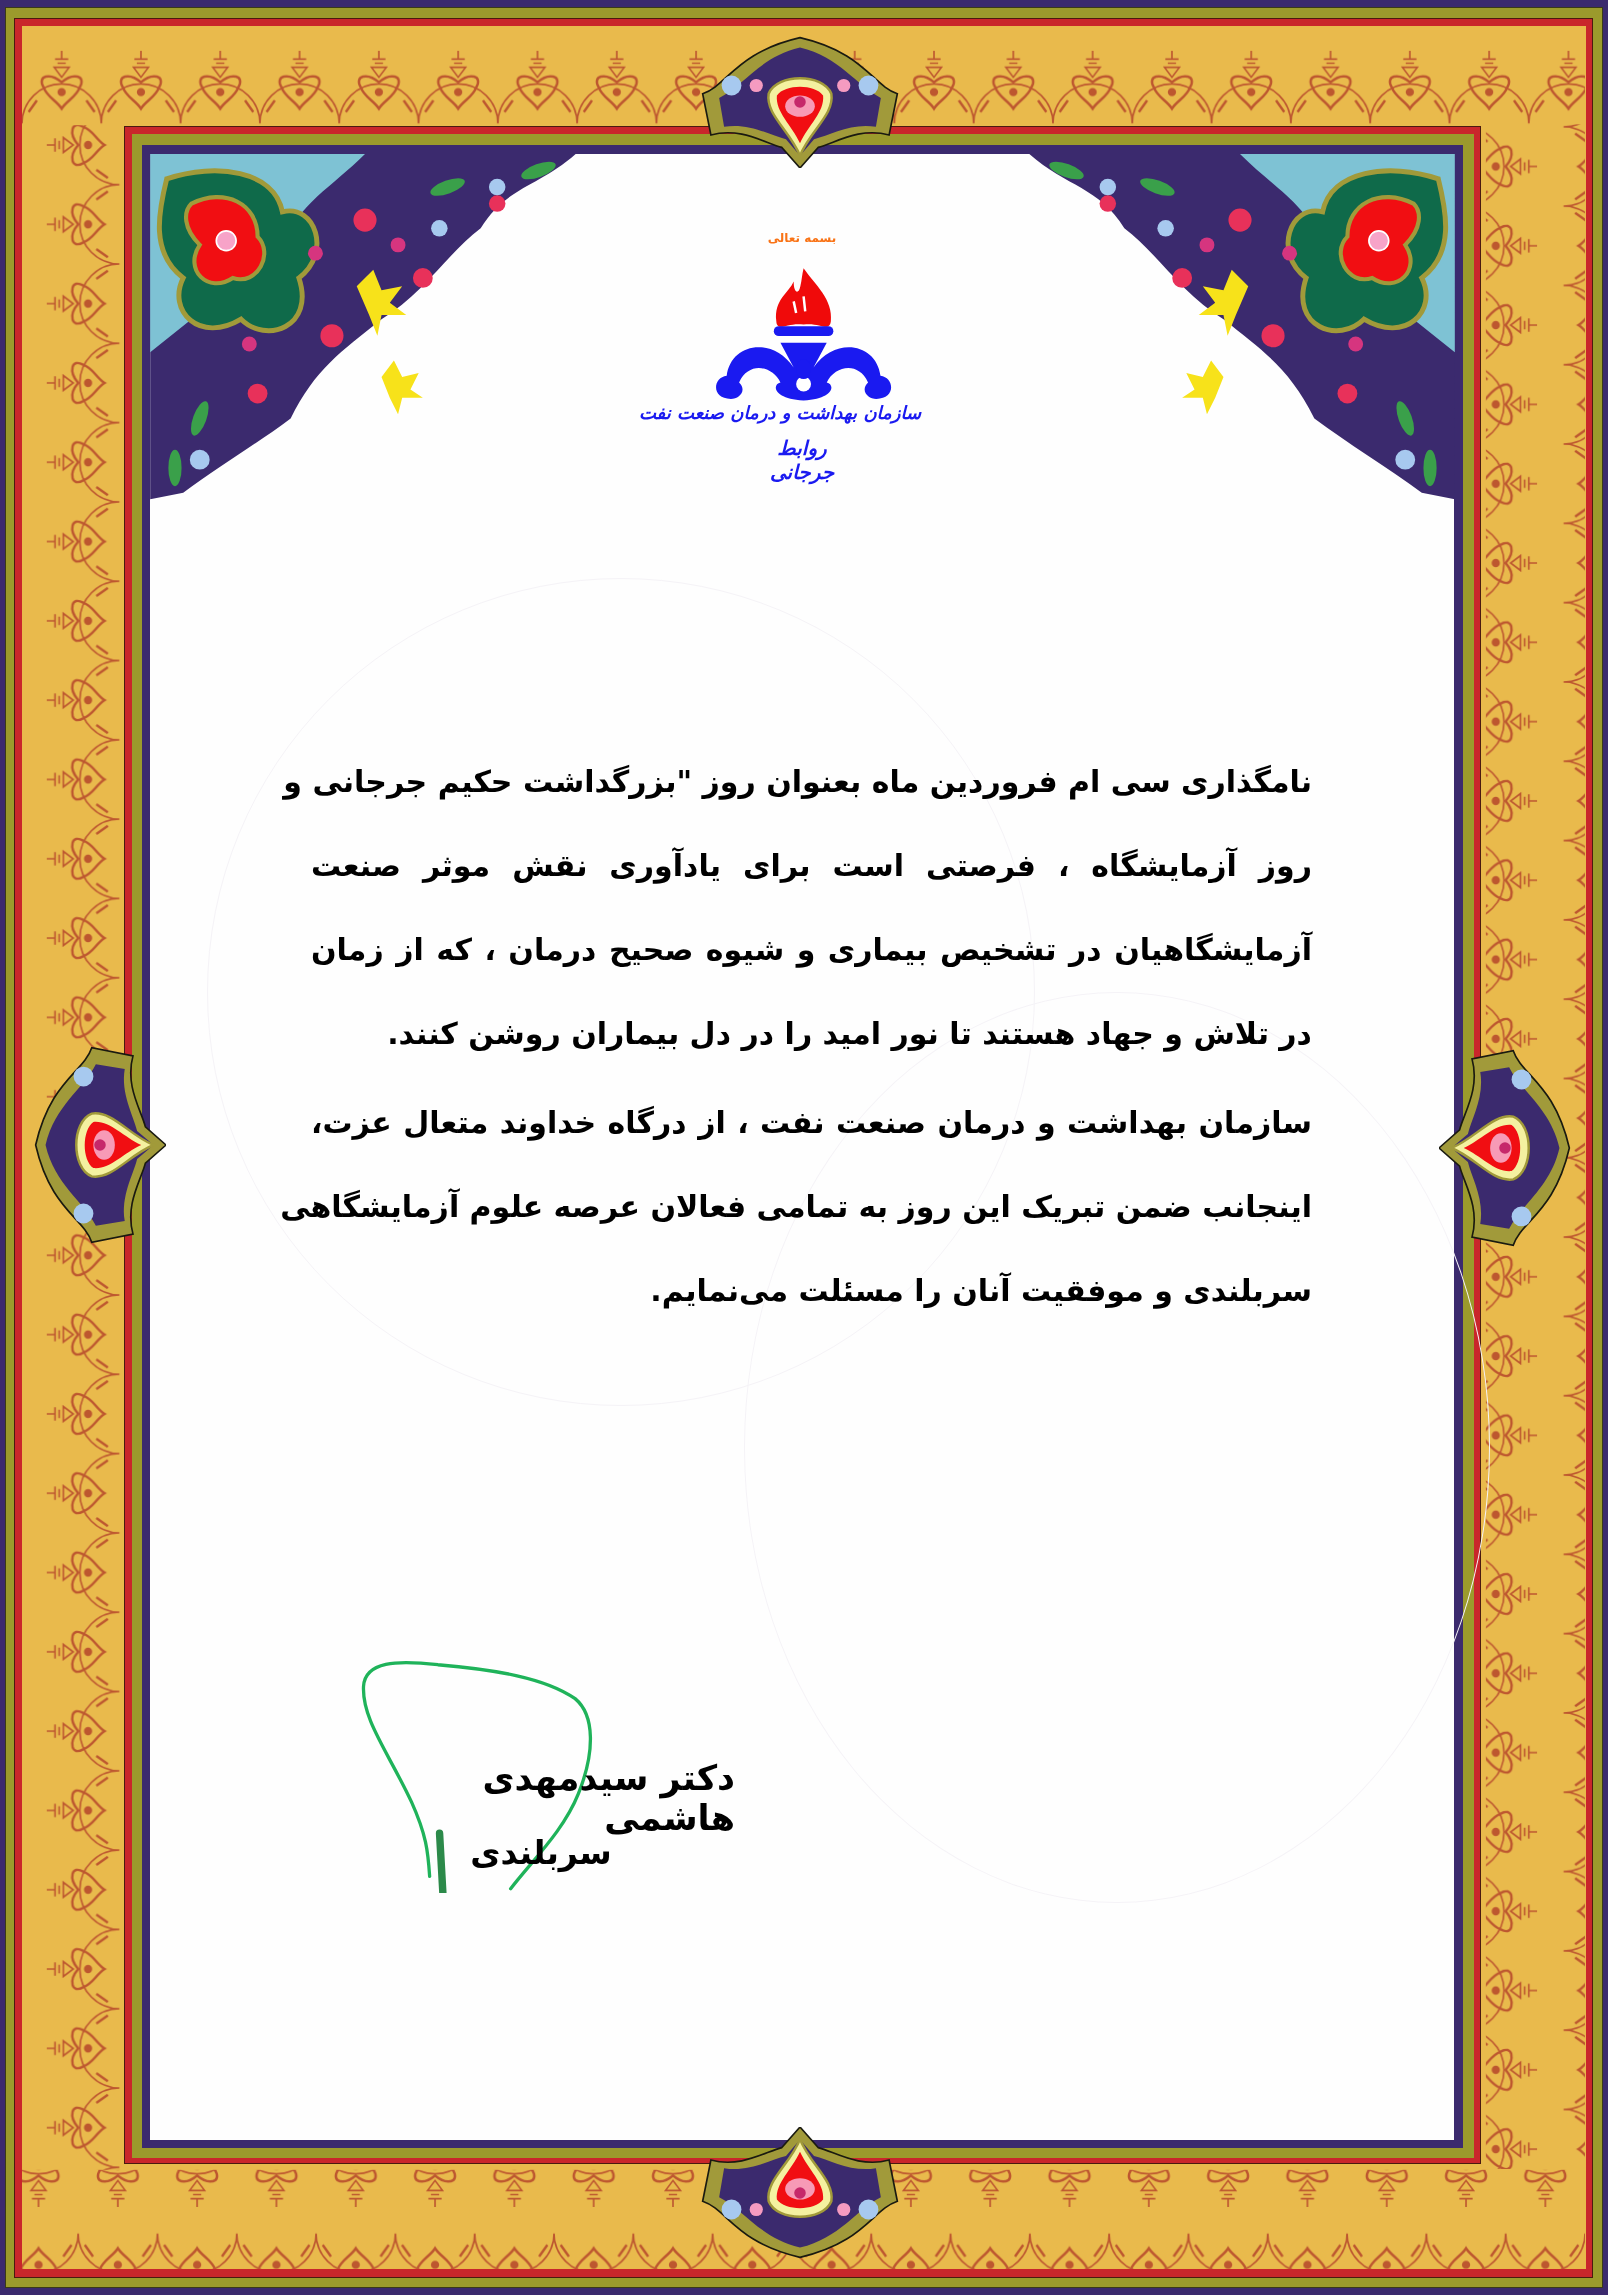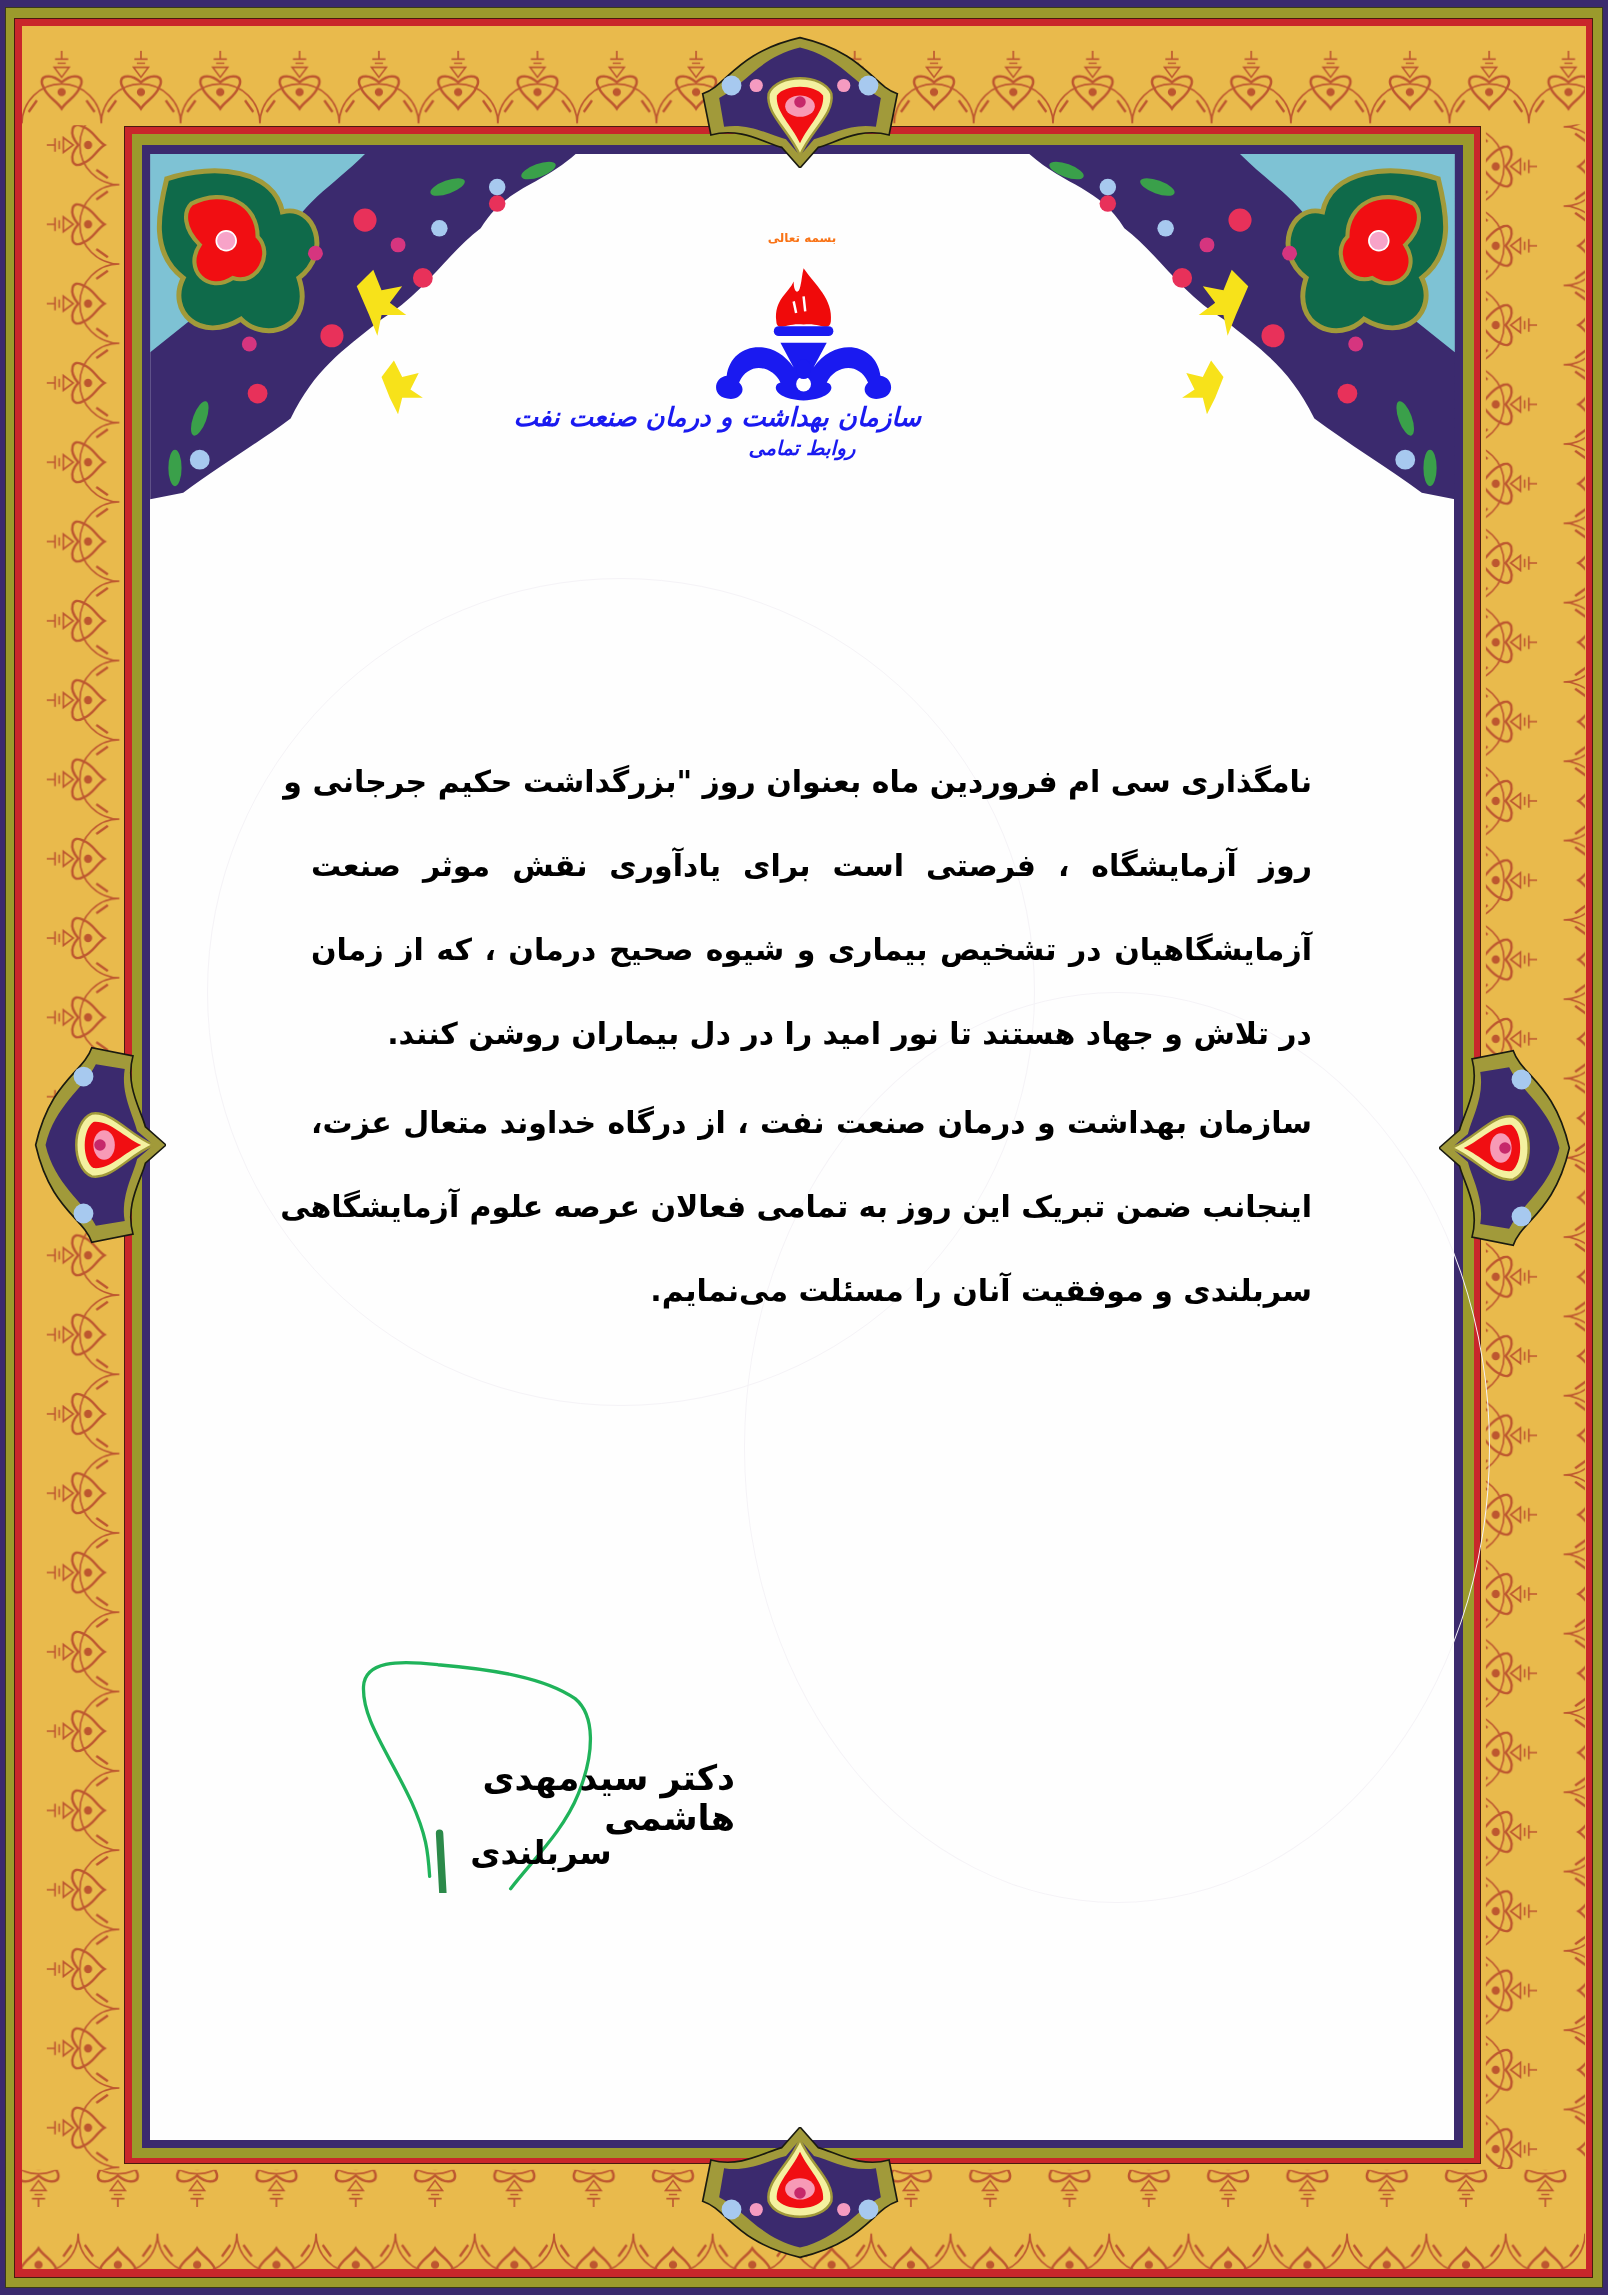--- a/index.html
+++ b/index.html
@@ -14,21 +14,21 @@
   #inner-olive{left:132px;top:134px;right:135px;bottom:137px;background:#9b9a2c;}
   #inner-purple{left:142px;top:145px;right:146px;bottom:147px;background:#3b2a6e;}
   #content{left:150px;top:154px;right:155px;bottom:155px;background:#fefefe;}
   .page-bg-ghost{position:absolute;border-radius:50%;border:1.7px solid #f5f3f7;}
   
   .corner-floral{position:absolute;}
   .medallion{position:absolute;}
   
   #basmala{position:absolute;left:744px;top:231px;width:116px;text-align:center;font-size:12px;font-weight:bold;color:#f97316;font-family:"DejaVu Sans",sans-serif;direction:rtl;}
   #logo{position:absolute;left:711px;top:260px;width:186px;height:215px;}
-  #org-name{position:absolute;left:694px;top:402px;width:227px;text-align:center;font-size:26px;color:#1a1af0;font-style:italic;font-weight:bold;font-family:"DejaVu Serif",serif;direction:rtl;white-space:nowrap;}
+  #org-name{position:absolute;left:694px;top:402px;width:227px;text-align:center;font-size:18px;color:#1a1af0;font-style:italic;font-weight:bold;font-family:"DejaVu Serif",serif;direction:rtl;white-space:nowrap;}
   #dept-name{position:absolute;left:744px;top:436px;width:116px;text-align:center;font-size:20px;color:#1a1af0;font-style:italic;font-weight:bold;font-family:"DejaVu Serif",serif;direction:rtl;}
   
   #letter-body{position:absolute;left:311px;top:740px;width:1001px;direction:rtl;font-family:"DejaVu Sans",sans-serif;font-weight:bold;font-size:30px;color:#000;line-height:84px;}
   .para{margin:0;text-align:justify;text-align-last:right;}
   .line{display:block;text-align:justify;text-align-last:justify;white-space:nowrap;overflow:visible;height:84px;}
   .line.last{text-align-last:right;}
   
   #sig-svg{position:absolute;left:347px;top:1653px;width:281px;height:240px;}
   #signer-name{position:absolute;left:347px;top:1758px;width:388px;text-align:right;direction:rtl;font-weight:bold;font-size:35px;color:#000;font-family:"DejaVu Sans",sans-serif;}
   #signer-title{position:absolute;left:446px;top:1833px;width:190px;text-align:center;direction:rtl;font-weight:bold;font-size:33px;color:#000;font-family:"DejaVu Sans",sans-serif;}
@@ -197,21 +197,21 @@
   <path d="M112,10 C126,30 148,48 145,74 C143,88 132,75 112,78 C92,75 80,88 79,74 C76,48 94,40 100,26 C100,40 106,42 108,32 C110,24 110,18 112,10 Z" fill="#f00a0a"></path>
   <path d="M100,50 L103,64 M112,44 L114,62" stroke="#fff" stroke-width="3"></path>
 
   <rect x="76" y="80" width="72" height="12" rx="6" fill="#1a1af0"></rect>
 
   <path d="M84,100 L140,100 L124,130 C150,92 200,100 205,140 C222,142 224,168 200,168 C190,168 180,158 190,148 C178,122 150,128 140,148 C150,150 150,168 112,170 C74,168 74,150 84,148 C74,128 46,122 34,148 C44,158 34,168 24,168 C0,168 2,142 19,140 C24,100 74,92 100,130 Z" fill="#1a1af0"></path>
   <circle cx="112" cy="150" r="9" fill="#fff"></circle>
   <rect x="104" y="120" width="16" height="24" rx="8" fill="#1a1af0"></rect>
 </svg>
 <div id="org-name">سازمان بهداشت و درمان صنعت نفت</div>
-<div id="dept-name">روابط تمامی</div>
+<div id="dept-name">روابط جرجانی</div>
 
 <div id="letter-body">
   <div class="para">
     <span class="line">نامگذاری سی ام فروردین ماه بعنوان روز "بزرگداشت حکیم جرجانی و</span>
     <span class="line">روز آزمایشگاه ، فرصتی است برای یادآوری نقش موثر صنعت</span>
     <span class="line">آزمایشگاهیان در تشخیص بیماری و شیوه صحیح درمان ، که از زمان</span>
     <span class="line last" style="height:89px">در تلاش و جهاد هستند تا نور امید را در دل بیماران روشن کنند.</span>
   </div>
   <div class="para">
     <span class="line">سازمان بهداشت و درمان صنعت نفت ، از درگاه خداوند متعال عزت،</span>

